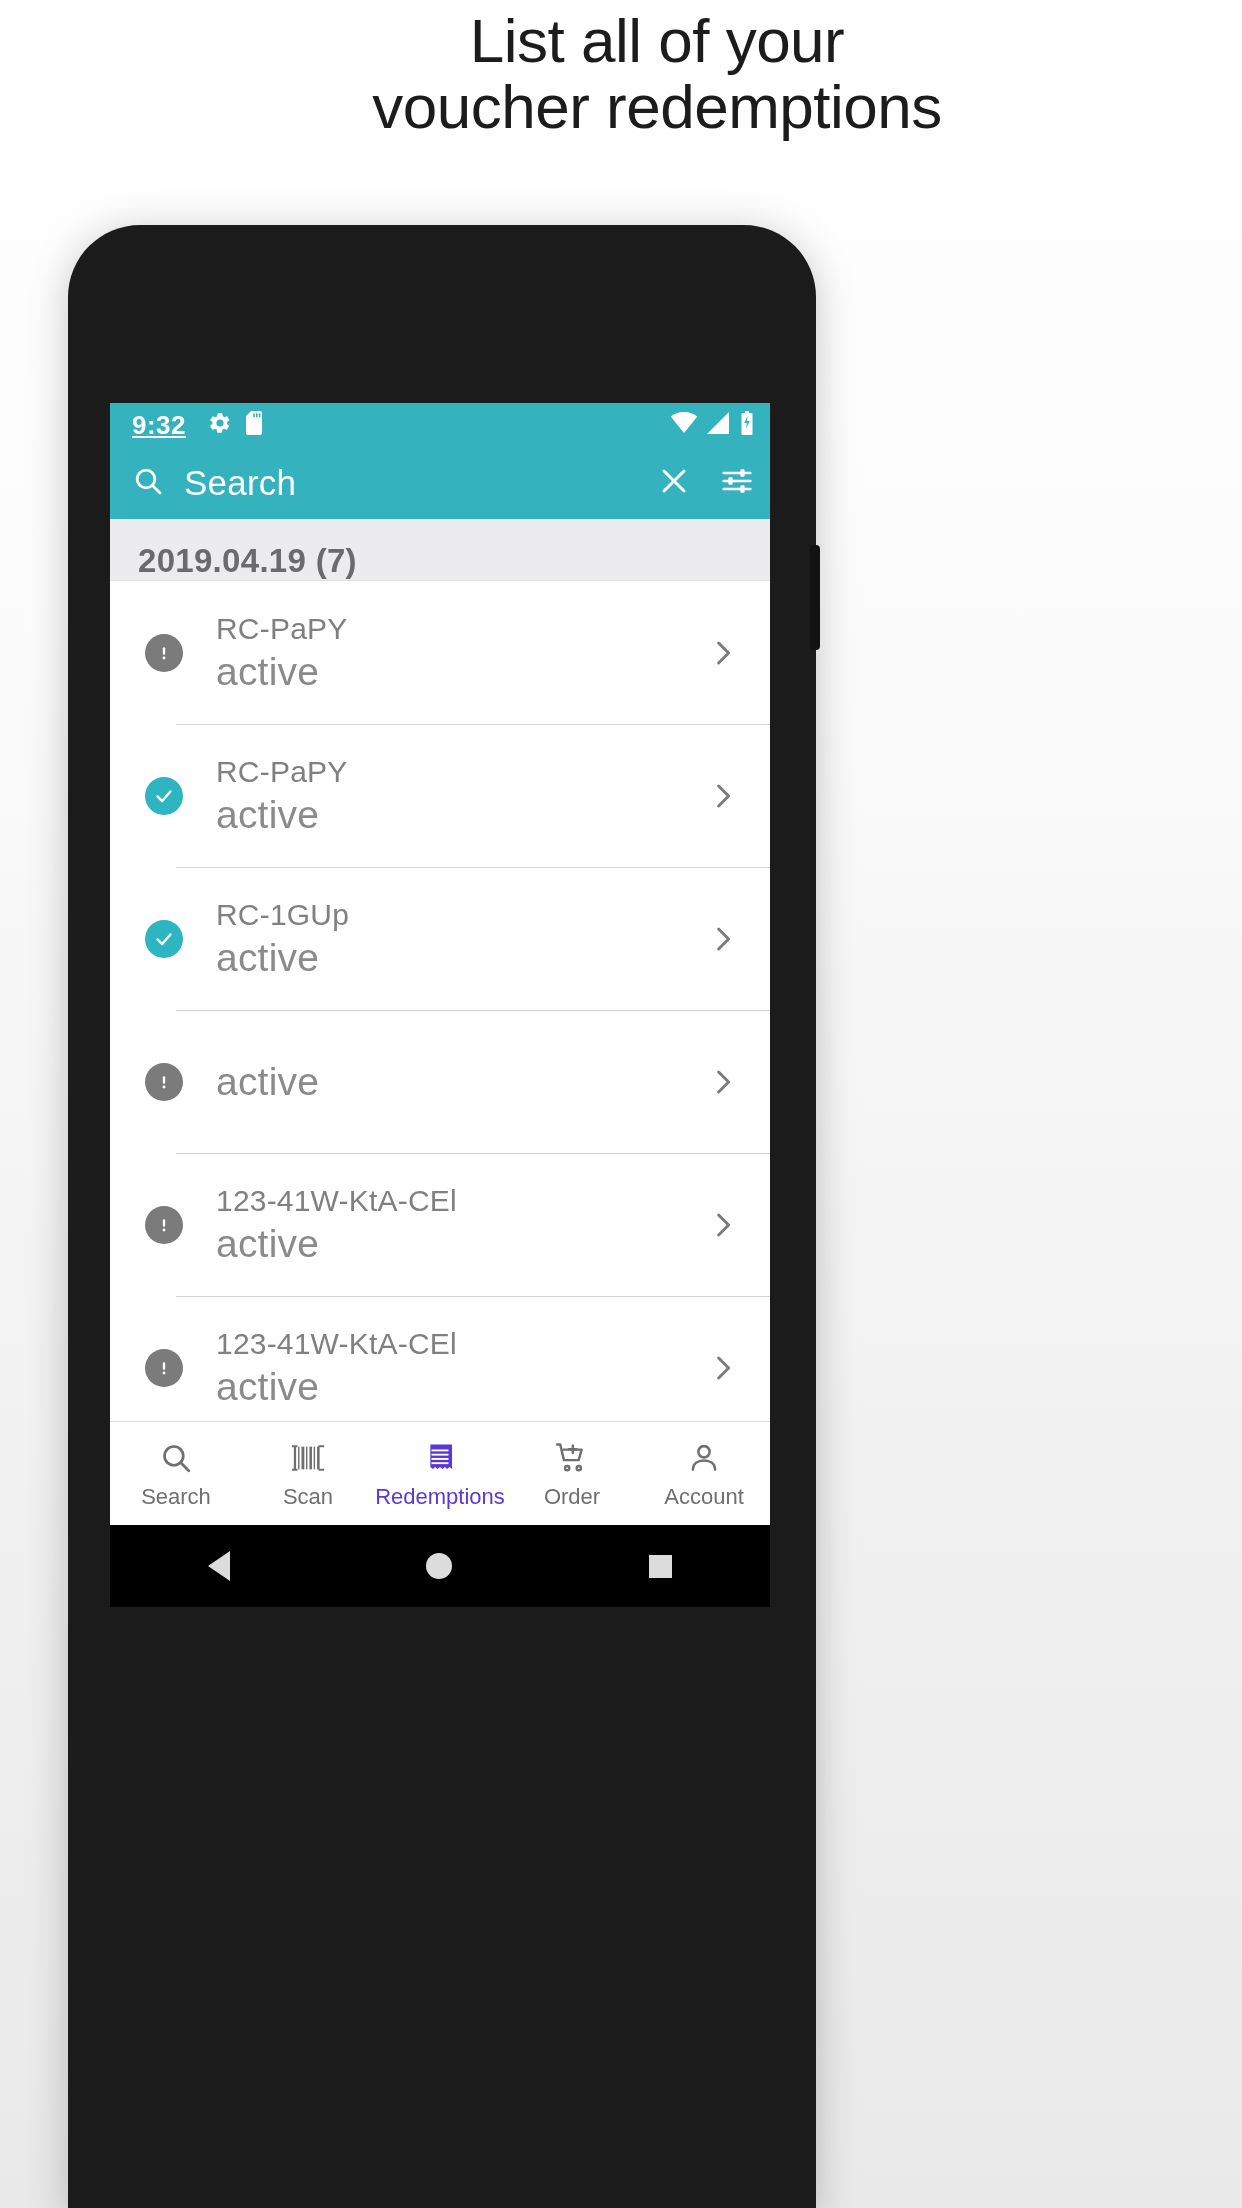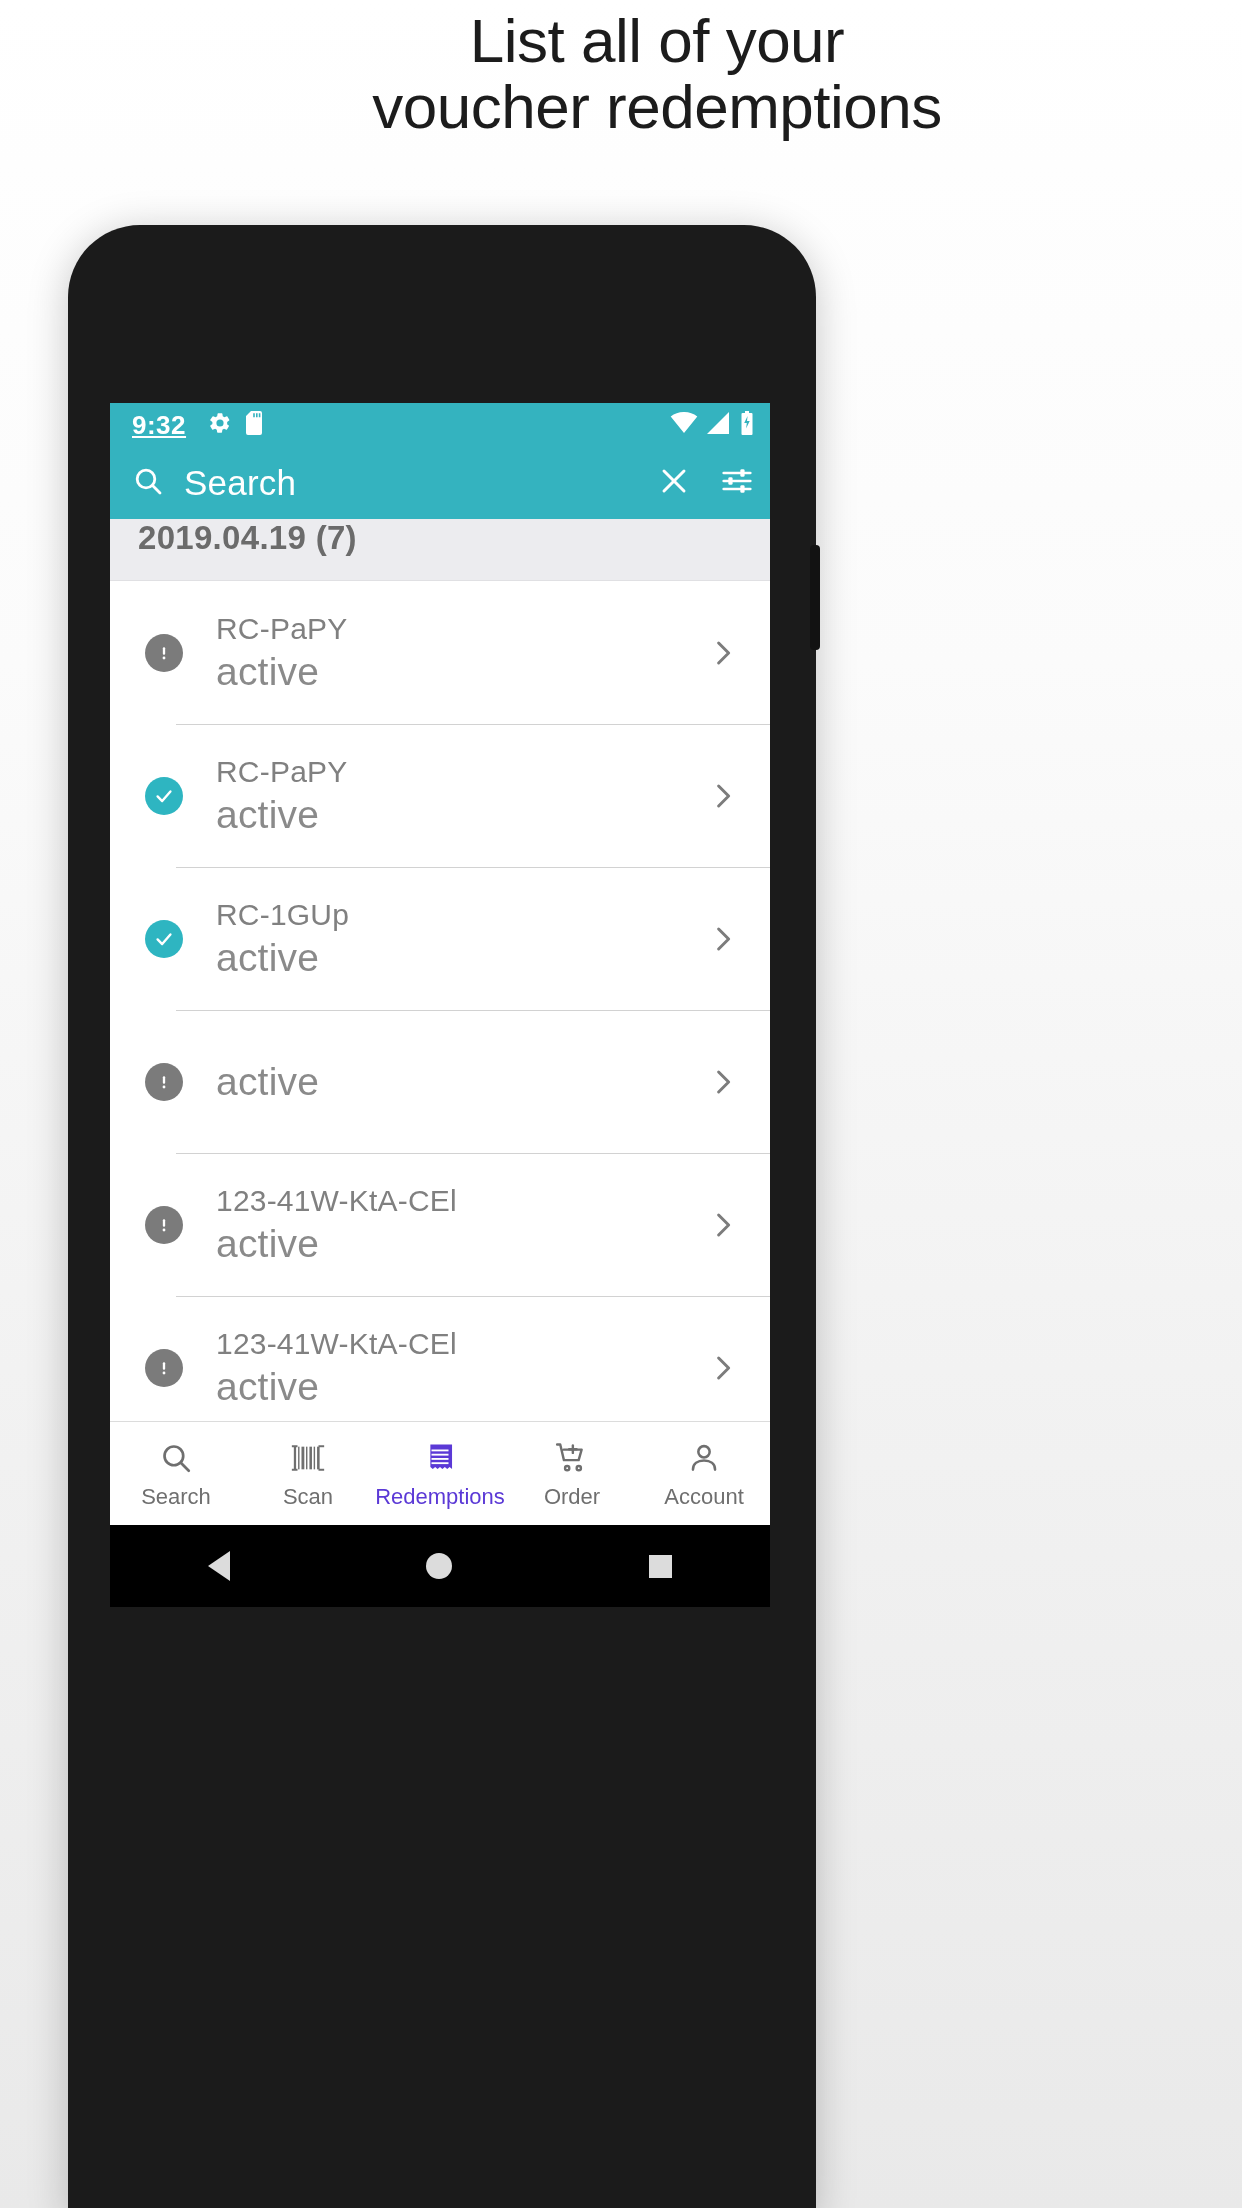--- a/index.html
+++ b/index.html
@@ -74,21 +74,21 @@
     flex:0 0 auto;
   }
   .search-left { display:flex; align-items:center; flex:1 1 auto; gap:20px; }
   .search-text { font-size:35px; font-weight:400; color:#ffffff; letter-spacing:0.2px; }
   .search-actions { display:flex; align-items:center; gap:30px; }
 
   
   .date-header {
     background:#ececef;
     height:62px;
-    display:flex; align-items:flex-start;
+    display:flex; align-items:flex-end;
     padding-left:28px;
     flex:0 0 auto;
     border-bottom:1px solid #e0e0e3;
   }
   .date-header span {
     font-size:33px; font-weight:700; color:#6b6b6b; letter-spacing:0.3px;
   }
 
   
   .list { flex:1 1 auto; background:#ffffff; overflow:hidden; }

